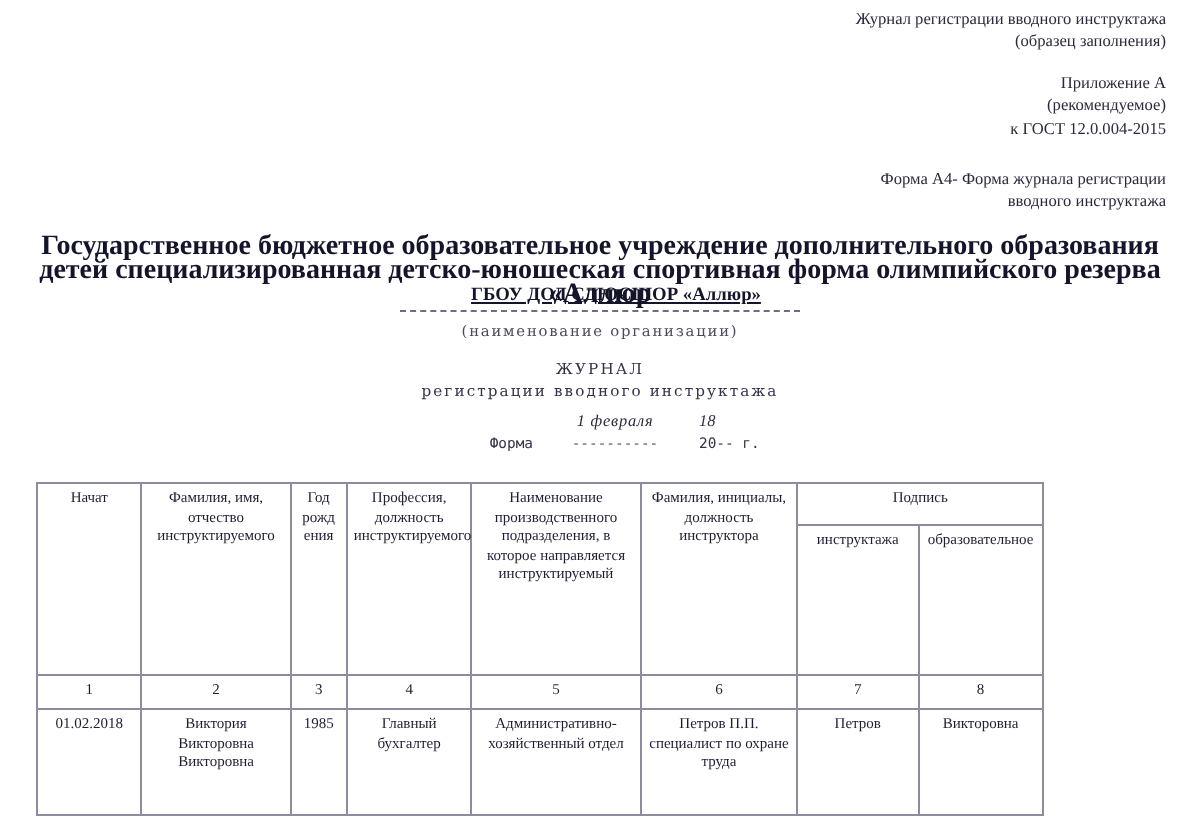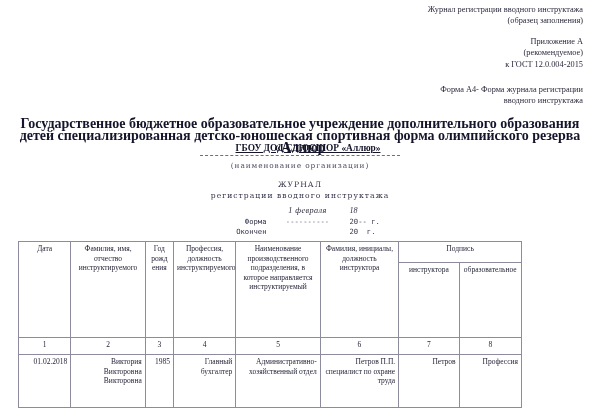--- a/index.html
+++ b/index.html
@@ -181,21 +181,21 @@
   .c4 { width: 62px; }
   .c5 { width: 84px; }
   .c6 { width: 78px; }
   .c7 { width: 60px; }
   .c8 { width: 62px; }
 
   .hdr-tall { height: 88px; }
   .sign-top { height: 16px; text-align: center; }
   .sign-sub { height: 70px; }
 
-  .cell-left { text-align: right; margin-left: 48px; }
+  .cell-left { text-align: center; margin-left: 48px; }
 </style>
 </head>
 <body>
 
 <div class="page">
 
   <div class="hdr-block" id="hdr-journal">Журнал регистрации вводного инструктажа
 (образец заполнения)</div>
 
   <div class="hdr-block" id="hdr-annex">Приложение А
@@ -224,50 +224,45 @@
       <div class="dt-mid"><span id="handwritten-date">1 февраля</span></div>
       <div class="dt-year"><span id="handwritten-date2" style="font-family:'Liberation Serif',serif;font-style:italic;font-size:8.2px;">18</span></div>
     </div>
 
     <div class="date-row">
       <div class="dt-label">Форма</div>
       <div class="dt-mid dash-fill">----------</div>
       <div class="dt-year"><span>20--</span>&nbsp;<span>г.</span></div>
     </div>
 
-    <div class="date-row">
-      <div class="dt-label">Окончен</div>
-      <div class="dt-mid"></div>
-      <div class="dt-year"><span>20</span>&nbsp;&nbsp;<span>г.</span></div>
-    </div>
   </div>
 
   <table id="reg-table">
     <colgroup>
       <col class="c1">
         <col class="c2">
         <col class="c3">
         <col class="c4">
       <col class="c5">
         <col class="c6">
         <col class="c7">
         <col class="c8">
     </colgroup>
     <thead>
       <tr>
-        <th class="hdr-tall" rowspan="2">Дата</th>
+        <th class="hdr-tall" rowspan="2">Начат</th>
         <th class="hdr-tall" rowspan="2">Фамилия, имя, отчество инструктируемого</th>
         <th class="hdr-tall" rowspan="2">Год рожд ения</th>
         <th class="hdr-tall" rowspan="2">Профессия, должность инструктируемого</th>
         <th class="hdr-tall" rowspan="2">Наименование производственного подразделения, в которое направляется инструктируемый</th>
         <th class="hdr-tall" rowspan="2">Фамилия, инициалы, должность инструктора</th>
         <th class="sign-top" colspan="2">Подпись</th>
       </tr>
       <tr>
-        <th class="sign-sub">инструктора</th>
+        <th class="sign-sub">инструктажа</th>
         <th class="sign-sub">образовательное</th>
       </tr>
     </thead>
     <tbody>
       <tr class="colnum">
         <td>1</td>
         <td>2</td>
         <td>3</td>
         <td>4</td>
         <td>5</td>
@@ -276,18 +271,18 @@
         <td>8</td>
       </tr>
       <tr class="datarow">
         <td class="cell-left">01.02.2018</td>
         <td class="cell-left">Виктория Викторовна Викторовна</td>
         <td class="cell-left">1985</td>
         <td class="cell-left">Главный бухгалтер</td>
         <td class="cell-left">Административно-хозяйственный отдел</td>
         <td class="cell-left">Петров П.П. специалист по охране труда</td>
         <td class="cell-left">Петров</td>
-        <td class="cell-left">Профессия</td>
+        <td class="cell-left">Викторовна</td>
       </tr>
     </tbody>
   </table>
 
 </div>
 
 </body></html>

